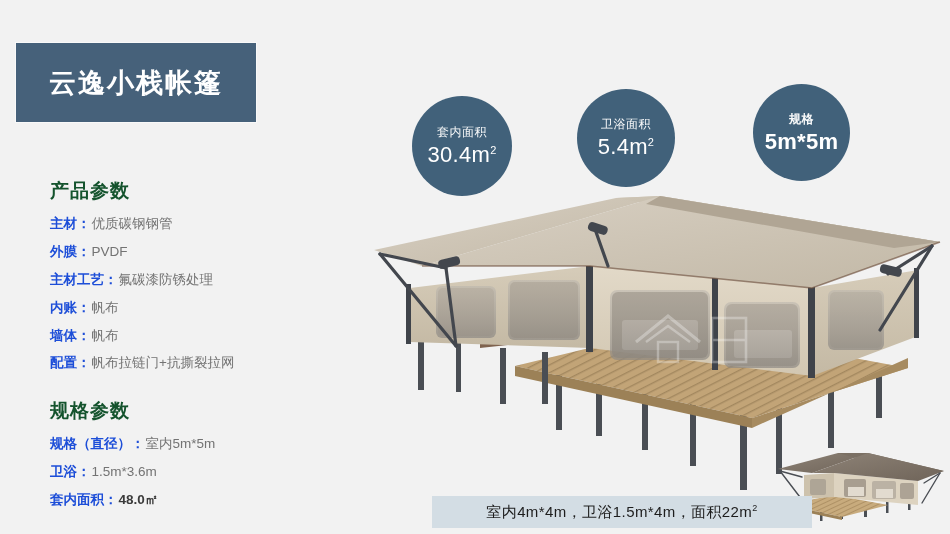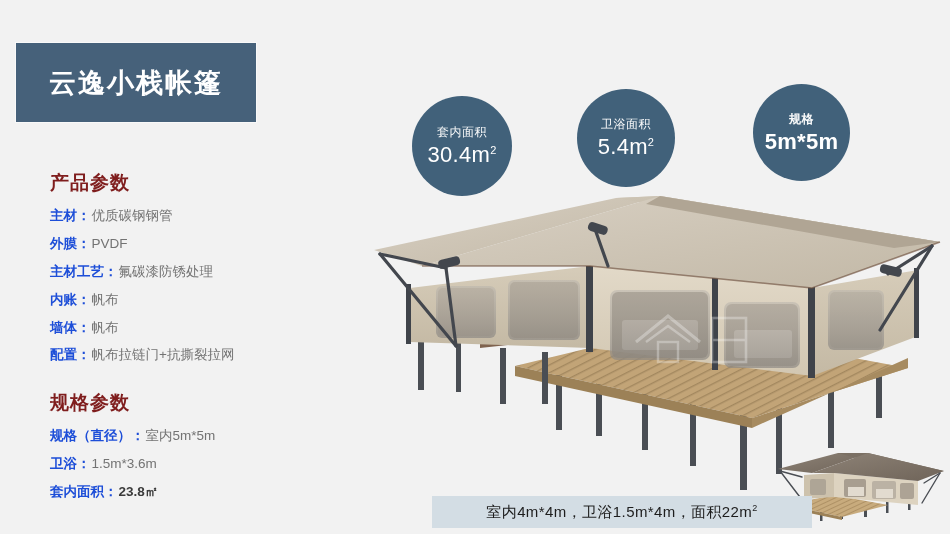--- a/index.html
+++ b/index.html
@@ -20,22 +20,22 @@
     margin-left:16px;
   }
   .title-banner .txt{
     color:#ffffff;font-size:27px;font-weight:bold;letter-spacing:2px;
     white-space:nowrap;
   }
 
   
   .spec-col{position:absolute;left:50px;top:162px;width:300px;}
   .spec-heading{
-    color:#7f1d1d;font-size:19px;font-weight:bold;letter-spacing:1px;
-    margin:8px 0 12px 0;
+    color:#14532d;font-size:19px;font-weight:bold;letter-spacing:1px;
+    margin:16px 0 12px 0;
   }
   .spec-heading.second{margin-top:26px;}
   .spec-row{
     display:flex;align-items:baseline;margin-bottom:11px;
     font-size:13.5px;line-height:1.25;white-space:nowrap;
   }
   .spec-label{color:#1d4ed8;font-weight:bold;}
   .spec-value{color:#737373;margin-left:1px;}
   .spec-value.dark{color:#3b3b3b;font-weight:bold;}
 
@@ -116,21 +116,21 @@
     <div class="spec-row">
       <span class="spec-label">规格（直径）：</span>
       <span class="spec-value">室内5m*5m</span>
     </div>
     <div class="spec-row">
       <span class="spec-label">卫浴：</span>
       <span class="spec-value">1.5m*3.6m</span>
     </div>
     <div class="spec-row">
       <span class="spec-label">套内面积：</span>
-      <span class="spec-value dark">23.8㎡</span>
+      <span class="spec-value dark">48.0㎡</span>
     </div>
   </div>
 
   <div class="badge" id="badge-1">
     <span class="cap">套内面积</span>
     <span class="val"><span>30.4</span><span>m</span><sup>2</sup></span>
   </div>
   <div class="badge" id="badge-2">
     <span class="cap">卫浴面积</span>
     <span class="val"><span>5.4</span><span>m</span><sup>2</sup></span>

